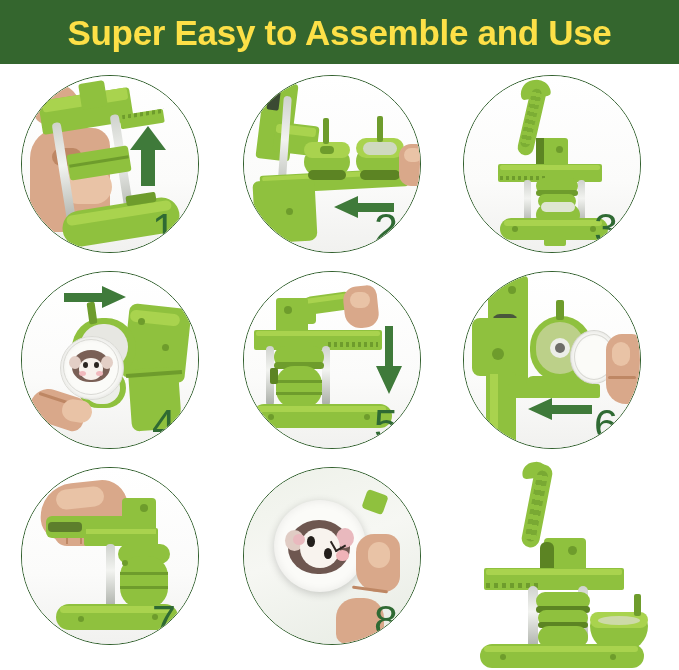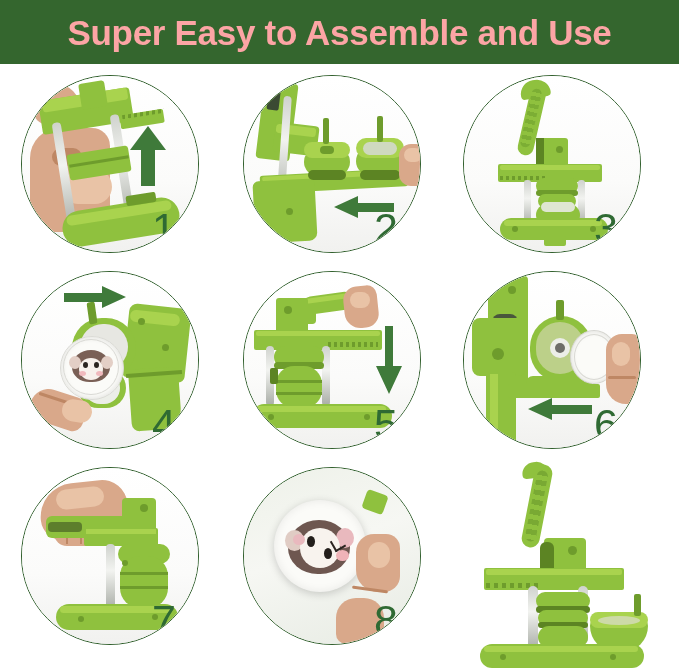--- a/index.html
+++ b/index.html
@@ -10,21 +10,21 @@
     overflow:hidden;
     position:relative;
   }
   
   .banner{
     position:absolute;left:0;top:0;width:679px;height:64px;
     background:#34662E;
     display:flex;align-items:center;justify-content:center;
   }
   .banner-title{
-    color:#fca5a5;
+    color:#fde047;
     font-size:35px;
     font-weight:bold;
     letter-spacing:-0.3px;
     white-space:nowrap;
     line-height:1;
     font-family:"Liberation Sans","DejaVu Sans",sans-serif;
   }
   
   .grid{
     position:absolute;left:0;top:64px;width:679px;height:606px;

